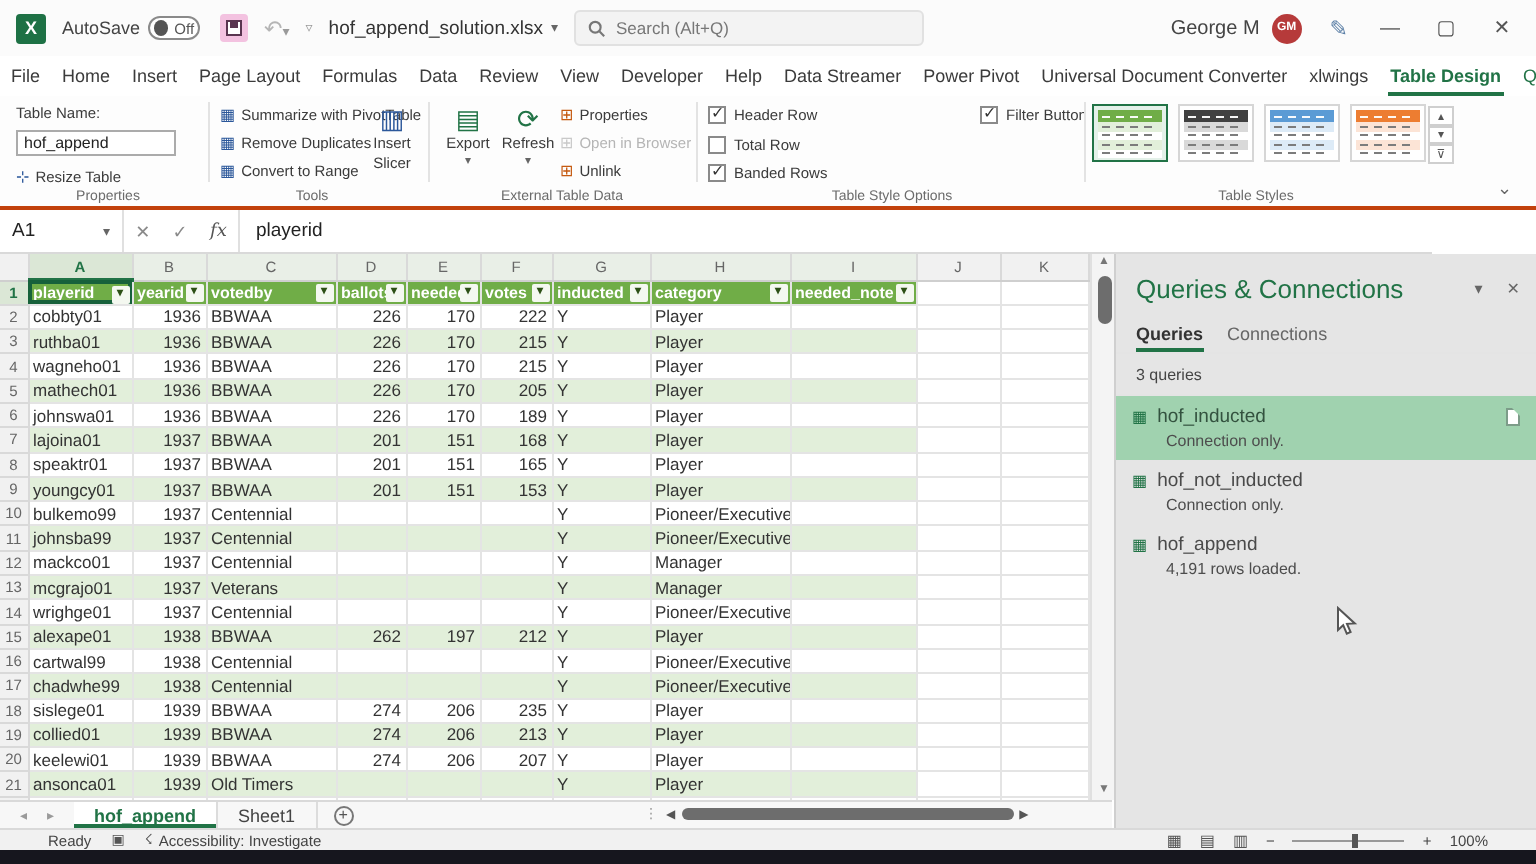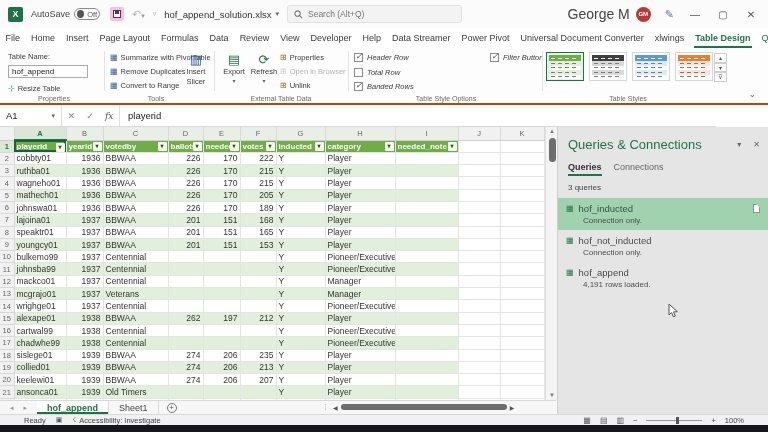--- a/index.html
+++ b/index.html
@@ -16,21 +16,21 @@
   .qat { display:flex; align-items:center; gap:8px; margin-left:10px; }
   .save-ic { width:14px; height:14px; background:#f3c2e0; border-radius:2px; display:flex; align-items:center; justify-content:center; }
   .save-glyph { width:8px; height:8px; border:1px solid #5a3550; background:#fff; position:relative; }
   .save-glyph::after { content:""; position:absolute; left:1px; top:0; width:4px; height:3px; background:#5a3550; }
   .undo-ic { color:#b5b5b5; font-size:11px; }
   .qat-dd { color:#9a9a9a; font-size:7px; }
   .fname { margin-left:8px; font-size:9.5px; color:#333; display:flex; align-items:center; gap:4px; }
   .fname .dd { font-size:7px; color:#666; }
   .searchbox { position:absolute; left:287px; top:5px; width:175px; height:18px; background:#f3f3f3; border:1px solid #e1e1e1; border-radius:3px; display:flex; align-items:center; padding:0 6px; gap:5px; color:#777; font-size:8.5px; }
   .tb-right { position:absolute; right:0; top:0; height:28px; display:flex; align-items:center; gap:14px; padding-right:10px; }
-  .username { font-size:14px; color:#444; }
+  .username { font-size:10px; color:#444; }
   .avatar { width:15px; height:15px; border-radius:50%; background:#b63a3a; color:#fff; font-size:6px; font-weight:bold; display:flex; align-items:center; justify-content:center; margin-left:-8px; }
   .pen { color:#5b7fa6; font-size:11px; }
   .winbtn { color:#555; font-size:10px; width:14px; text-align:center; }
 
   
   .tabrow { position:absolute; left:0; top:28px; width:768px; height:20px; background:#fff; display:flex; align-items:stretch; font-size:9px; color:#3b3b3b; }
   .rtab { padding:0 5.5px; display:flex; align-items:center; position:relative; white-space:nowrap; }
   .rtab.active { color:#217346; font-weight:bold; }
   .rtab.active::after { content:""; position:absolute; left:4px; right:4px; bottom:0; height:2.5px; background:#217346; }
   .rtab.green { color:#217346; }
@@ -39,21 +39,21 @@
   .ribbon { position:absolute; left:0; top:48px; width:768px; height:57px; background:#fdfdfd; border-bottom:2px solid #c2410c; font-size:7.5px; color:#3b3b3b; }
   .rdiv { position:absolute; top:3px; bottom:12px; width:1px; background:#e3e3e3; }
   .rgroup-label { position:absolute; bottom:1px; font-size:7px; color:#6b6b6b; text-align:center; }
   .rsmall { position:absolute; display:flex; align-items:center; gap:3px; white-space:nowrap; }
   .rsmall .ic { font-size:8px; }
   .rsmall.disabled { color:#b0b0b0; }
   .tn-input { position:absolute; left:8px; top:17px; width:80px; height:13px; border:1px solid #ababab; background:#fff; font-size:8px; padding:1px 3px; color:#222; font-family:"Liberation Sans",sans-serif; }
   .bigbtn { position:absolute; top:3px; width:32px; height:44px; display:flex; flex-direction:column; align-items:center; justify-content:flex-start; gap:1px; text-align:center; line-height:1.1; }
   .bigbtn .bic { font-size:13px; margin-top:2px; }
   .bigbtn .dd { font-size:6px; color:#666; }
-  .cb { display:flex; align-items:flex-end; gap:4px; white-space:nowrap;font-style:italic; }
+  .cb { display:flex; align-items:flex-end; gap:4px; white-space:nowrap; }
   .cbbox { width:9px; height:9px; border:1px solid #8a8a8a; background:#fff; position:relative; flex:0 0 auto; }
   .cb.checked .cbbox::after { content:"✓"; position:absolute; left:0.5px; top:-2px; font-size:8px; color:#333; }
   .cbcol { position:absolute; display:flex; flex-direction:column; gap:5.5px; }
   .gallery { position:absolute; left:546px; top:4px; display:flex; gap:5px; }
   .swatch { width:38px; height:29px; border:1px solid #d6d6d6; background:#fff; padding:2px; }
   .swatch.selected { border:1.5px solid #217346; background:#e4f1e9; }
   .sw-head { height:6px; position:relative; }
   .sw-head::after { content:""; position:absolute; left:2px; right:2px; top:2.5px; height:1.5px; background:repeating-linear-gradient(90deg, rgba(255,255,255,.95) 0 4px, transparent 4px 7px); }
   .sw-row { height:4.5px; position:relative; }
   .sw-row::after { content:""; position:absolute; left:2px; right:2px; top:1.8px; height:1px; background:repeating-linear-gradient(90deg, #7c7c7c 0 4px, transparent 4px 7px); }

